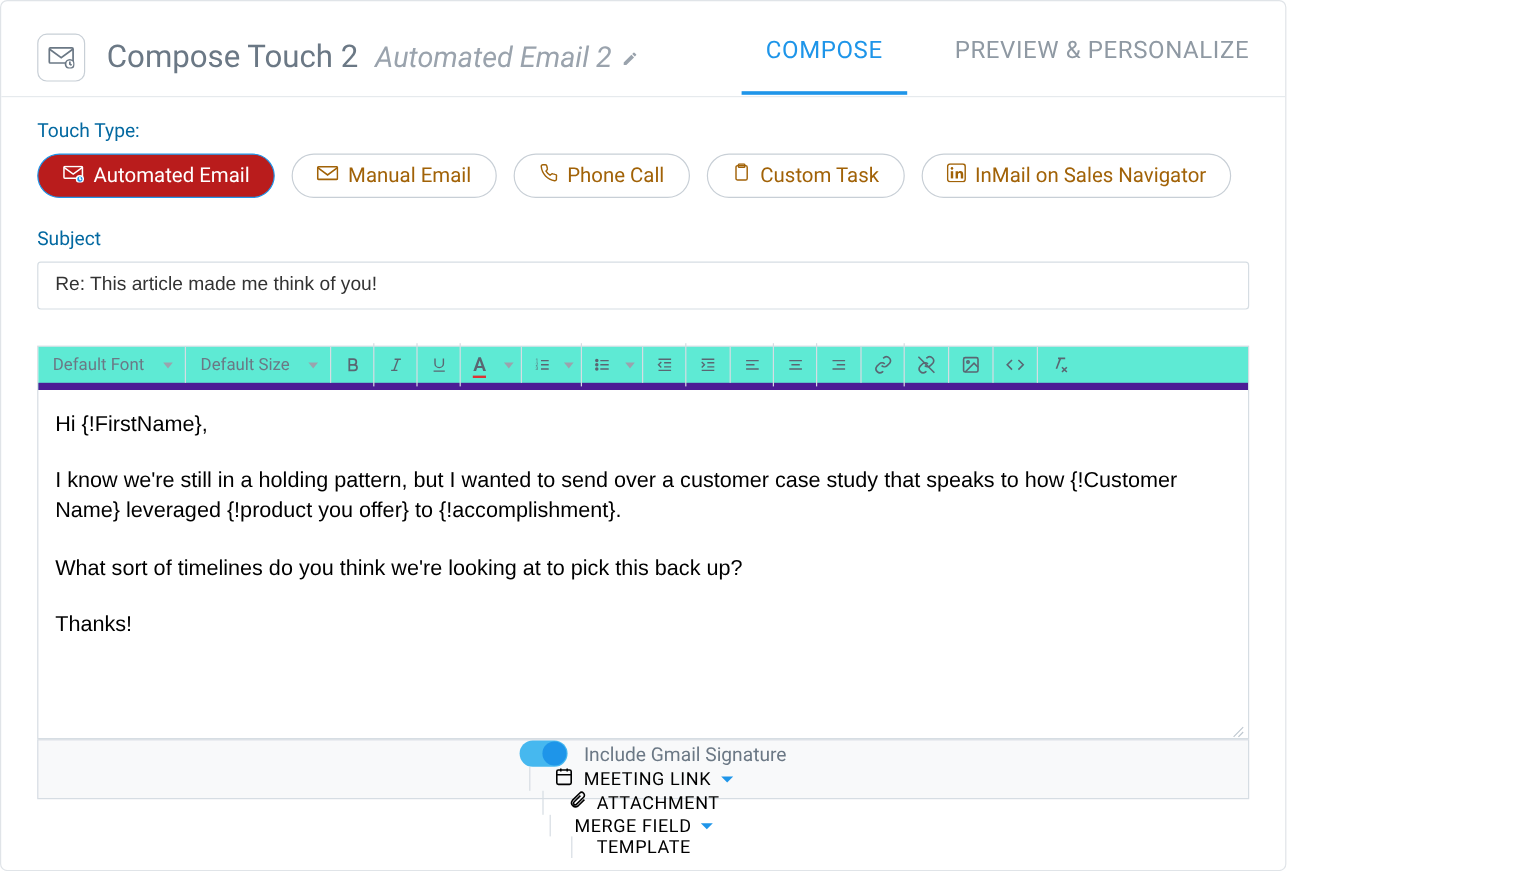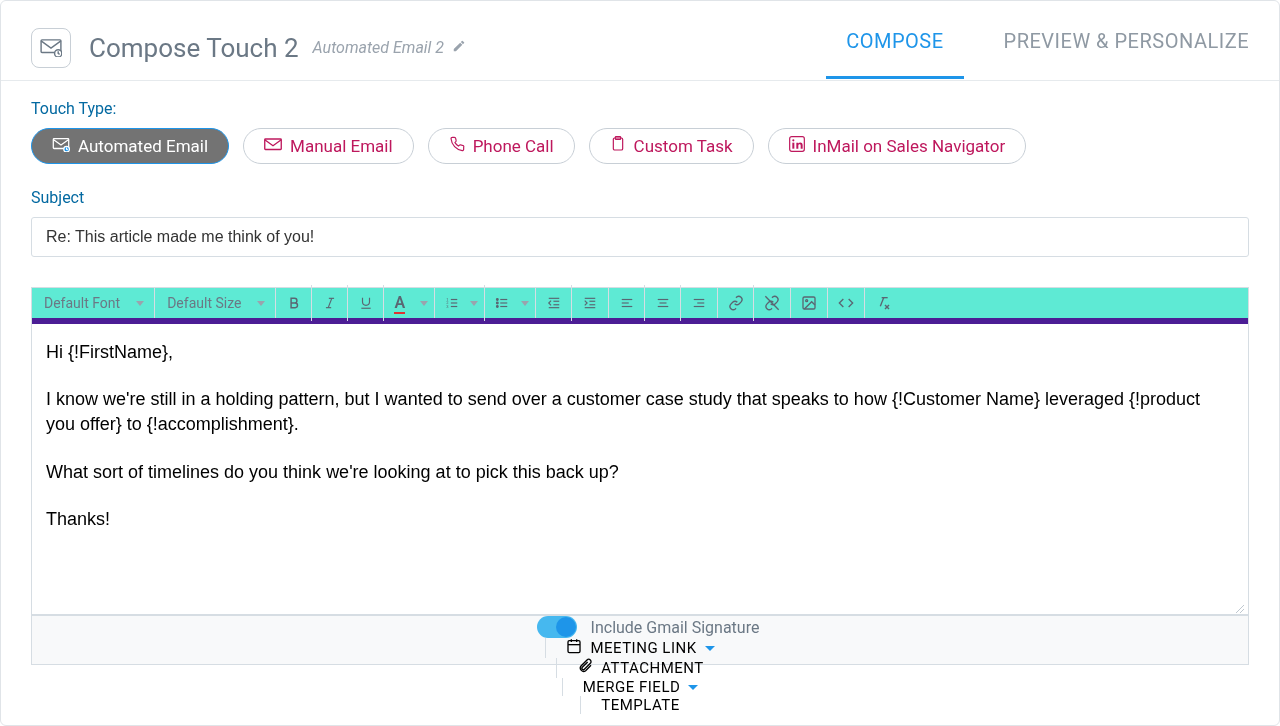--- a/index.html
+++ b/index.html
@@ -3,21 +3,21 @@
 <meta charset="utf-8">
 <style>
   * { box-sizing: border-box; }
   html, body {
     margin: 0; padding: 0;
     font-family: -apple-system, BlinkMacSystemFont, "Segoe UI", Roboto, Helvetica, Arial, sans-serif;
     background: #fff;
     color: #333;
   }
   .container {
-    width: 1280px;
+    width: 1072px;
     height: 726px;
     border: 1px solid #e0e4e8;
     border-radius: 6px;
     position: relative;
     overflow: hidden;
   }
   .header {
     display: flex;
     align-items: center;
     padding: 14px 30px 0 30px;
@@ -32,21 +32,21 @@
     margin-right: 18px;
     color: #6b7885;
   }
   .title {
     font-size: 26px;
     color: #6b7885;
     font-weight: 400;
     margin-right: 14px;
   }
   .subtitle {
-    font-size: 16px;
+    font-size: 24px;
     color: #9aa3ad;
     font-style: italic;
     display: flex; align-items: center; gap: 8px;
   }
   .pencil { color: #9aa3ad; }
   .tabs {
     margin-left: auto;
     display: flex;
     gap: 60px;
     height: 100%;
@@ -86,26 +86,26 @@
     flex-wrap: wrap;
   }
   .pill {
     display: inline-flex;
     align-items: center;
     gap: 8px;
     padding: 7px 20px;
     border: 1.5px solid #c8cfd6;
     border-radius: 999px;
     font-size: 17px;
-    color: #be185d;
+    color: #a16207;
     background: #fff;
     cursor: pointer;
   }
   .pill.active {
-    background: #737373;
+    background: #b91c1c;
     border-color: #1e95e9;
     color: #fff;
   }
   .pill svg { flex-shrink: 0; }
   .subject-input {
     width: 100%;
     border: 1px solid #d6dde3;
     border-radius: 3px;
     padding: 10px 14px;
     font-size: 16px;

